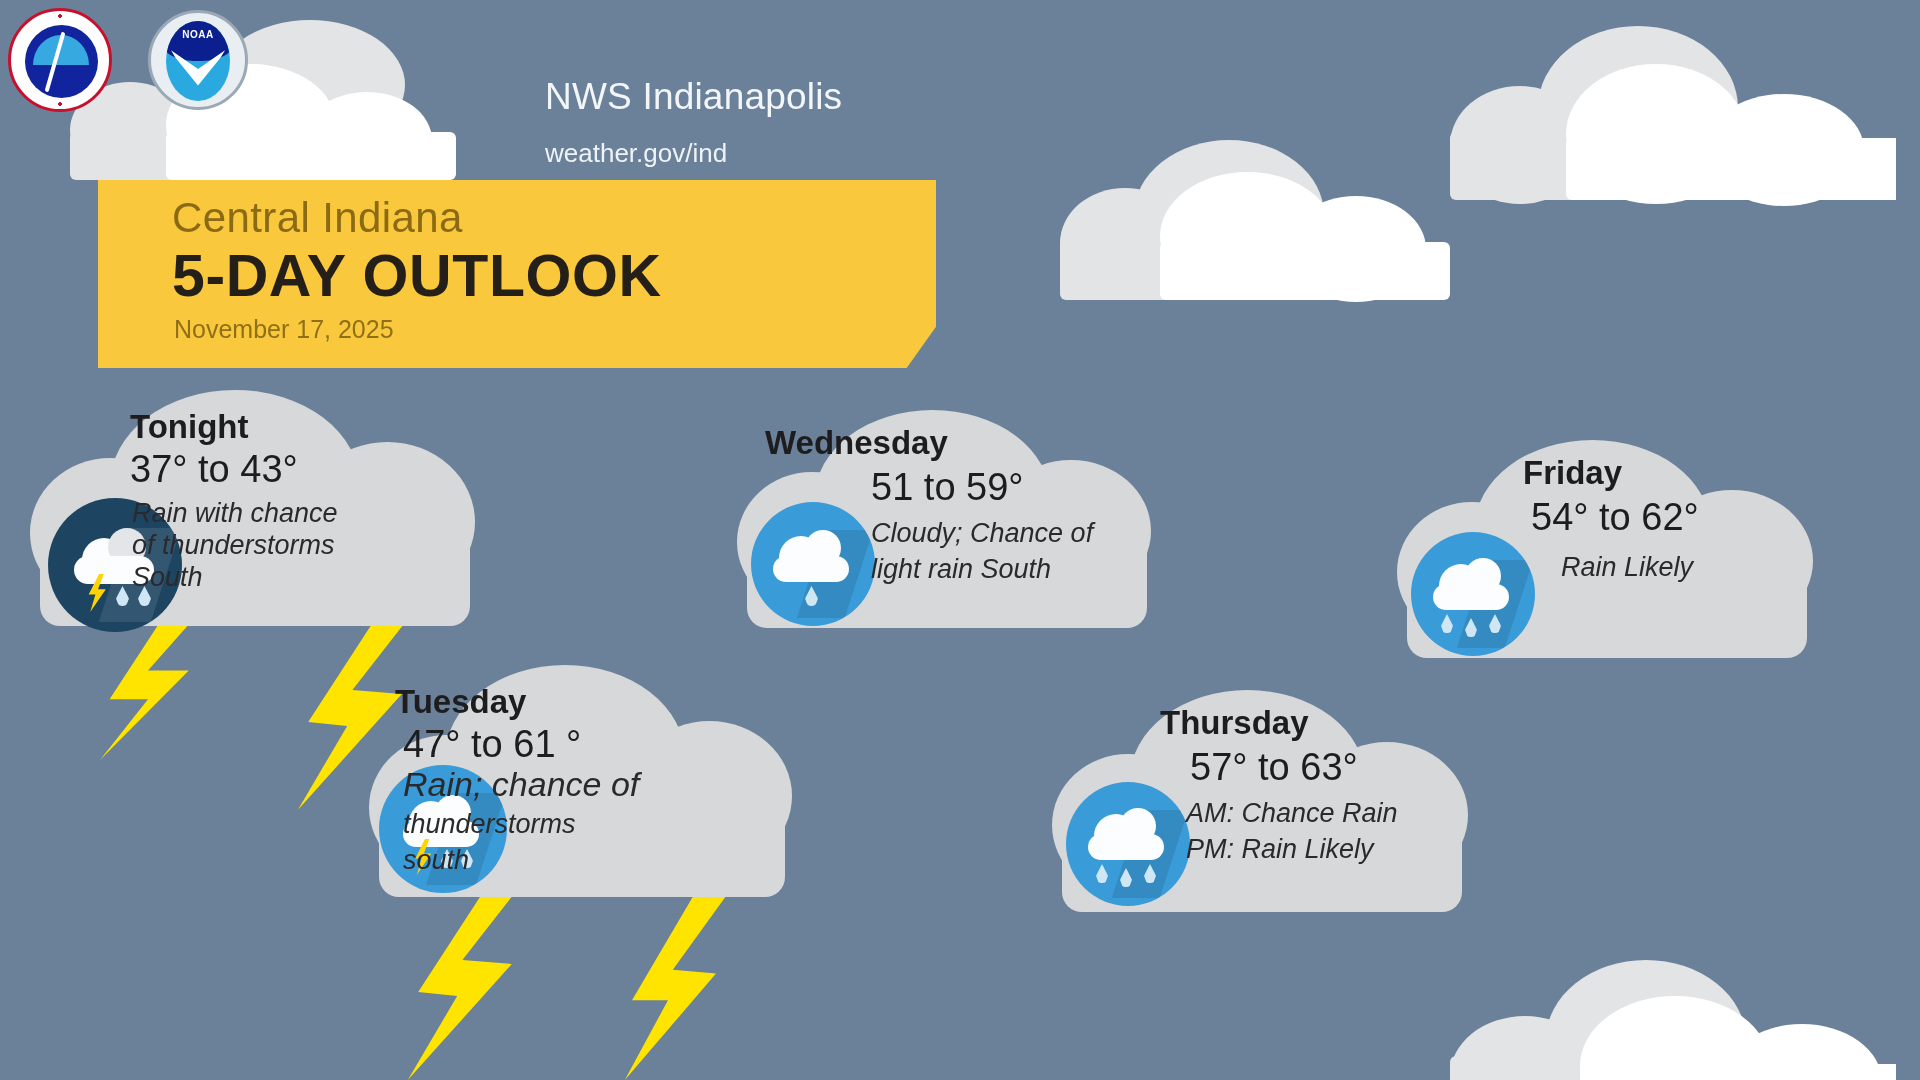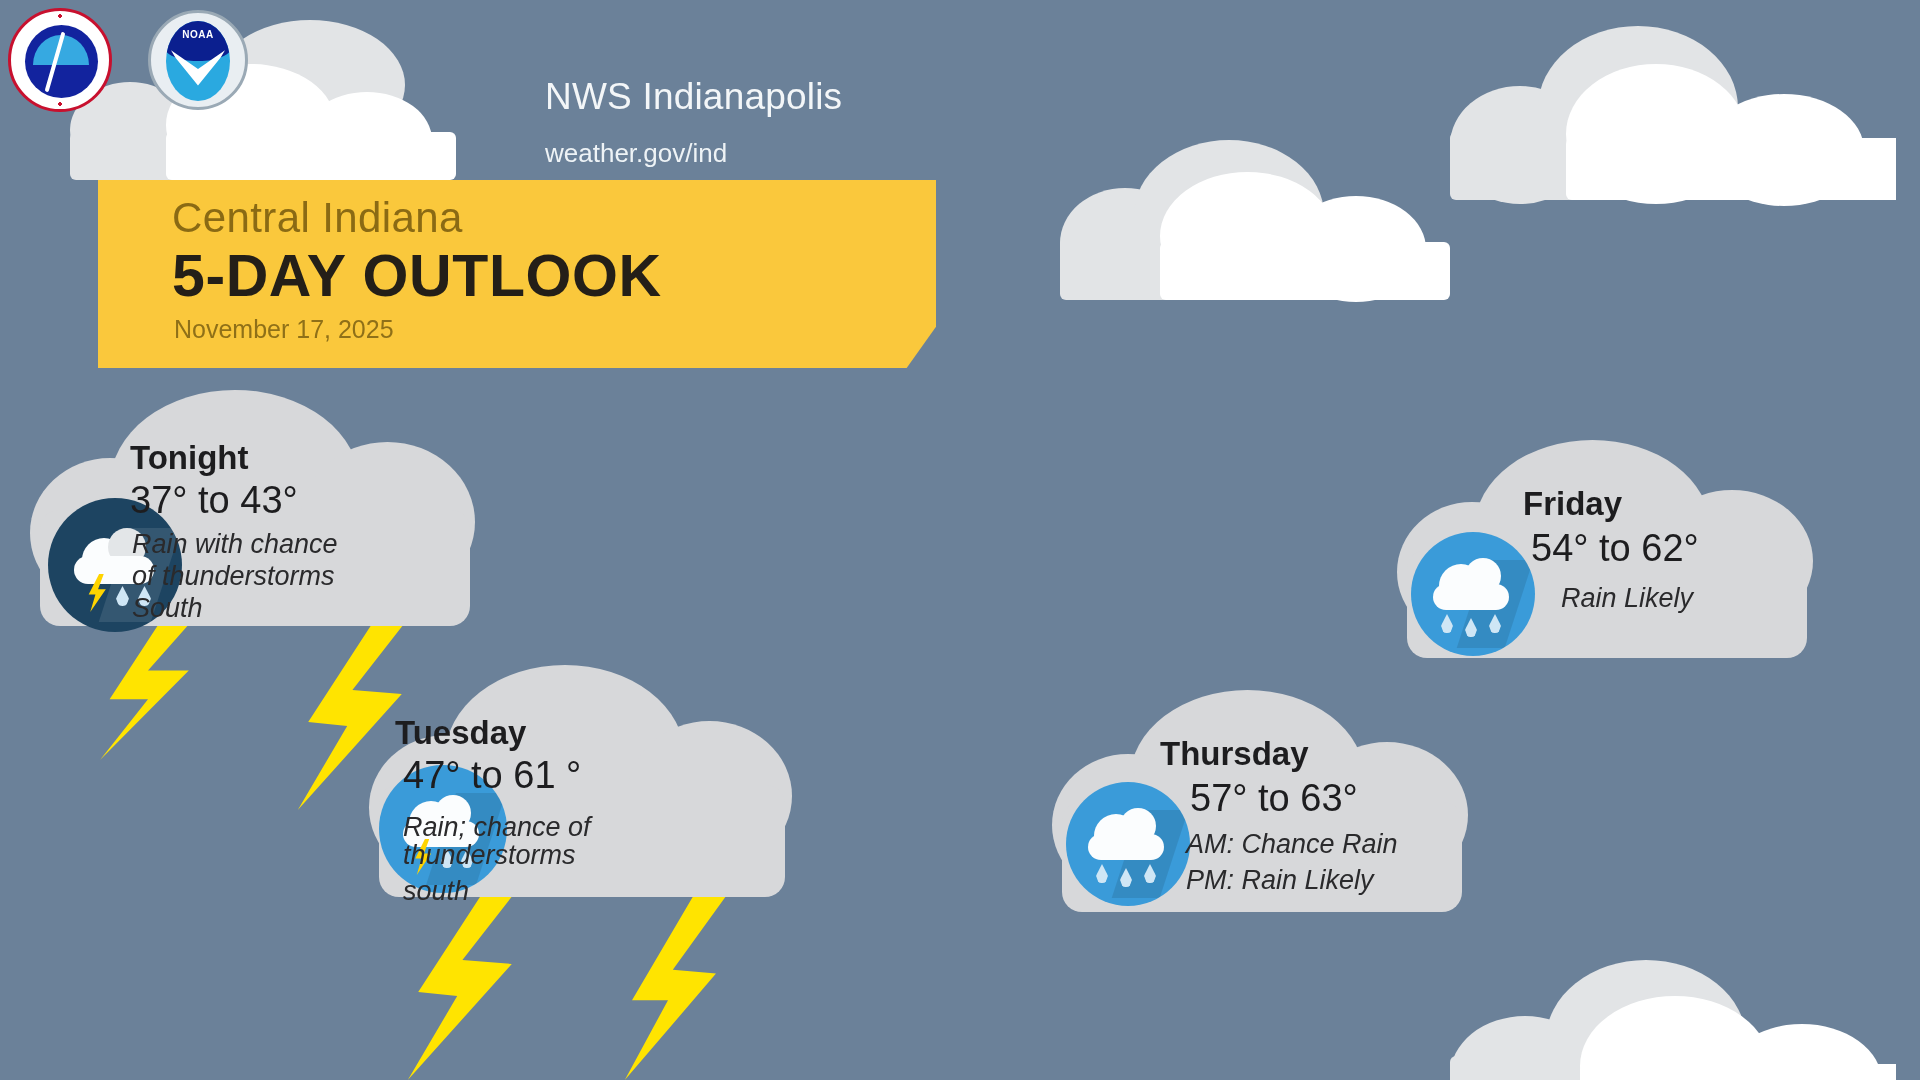--- a/index.html
+++ b/index.html
@@ -175,21 +175,21 @@
     background: #d7d8da;
     border-radius: 20px;
   }
 
   .panel .icon-badge {
     position: absolute;
     border-radius: 50%;
     overflow: hidden;
   }
 
-  .panel .p-text { position: absolute; margin-top: 31px; }
+  .panel .p-text { position: absolute; }
 
   .day-name {
     color: #1d1d1f;
     font-weight: bold;
     white-space: nowrap;
   }
   .day-temp {
     color: #1d1d1f;
     white-space: nowrap;
   }
@@ -345,25 +345,48 @@
         <div class="ic-cloud" style="left:56px; top:30px; width:36px; height:36px;"></div>
         <div class="ic-cloud-base" style="left:24px; top:56px; width:76px; height:26px;"></div>
         <div class="bolt" style="left:32px; top:74px; width:24px; height:36px;"></div>
         <div class="drop" style="left:62px; top:84px; width:12px; height:19px;"></div>
         <div class="drop" style="left:82px; top:84px; width:12px; height:19px;"></div>
       </div>
     </div>
 
     <div class="p-text day-name" style="left:30px; top:18px; font-size:33px;">Tuesday</div>
     <div class="p-text day-temp" style="left:38px; top:58px; font-size:38px;">47° to 61 °</div>
-    <div class="p-text day-desc" style="left:38px; top:116px; font-size:27px;">Rain; chance of</div>
+    <div class="p-text day-desc" style="left:38px; top:100px; font-size:34px;">Rain; chance of</div>
     <div class="p-text day-desc" style="left:38px; top:144px; font-size:27px;">thunderstorms</div>
     <div class="p-text day-desc" style="left:38px; top:180px; font-size:27px;">south</div>
   </div>
 
+  <div class="panel" style="left:735px; top:410px; width:430px; height:240px;">
+    <div class="cloud-shape" style="width:430px; height:240px;">
+      <div class="lobe" style="left:80px;  top:0px;   width:235px; height:175px;"></div>
+      <div class="lobe" style="left:256px; top:50px;  width:160px; height:142px;"></div>
+      <div class="lobe" style="left:2px;   top:62px;  width:150px; height:140px;"></div>
+      <div class="slab" style="left:12px;  top:110px; width:400px; height:108px;"></div>
+    </div>
+
+    <div class="icon-badge" style="left:16px; top:92px; width:124px; height:124px; background:#3a9bd9;">
+      <div class="wicon">
+        <div class="shade" style="left:60px; top:28px; width:48px; height:88px; transform:skewX(-18deg);"></div>
+        <div class="ic-cloud" style="left:28px; top:34px; width:44px; height:44px;"></div>
+        <div class="ic-cloud" style="left:54px; top:28px; width:36px; height:36px;"></div>
+        <div class="ic-cloud-base" style="left:22px; top:54px; width:76px; height:26px;"></div>
+        <div class="drop" style="left:54px; top:84px; width:13px; height:20px;"></div>
+      </div>
+    </div>
+
+    <div class="p-text day-name" style="left:30px; top:14px; font-size:33px;">Wednesday</div>
+    <div class="p-text day-temp" style="left:136px; top:56px; font-size:38px;">51 to 59°</div>
+    <div class="p-text day-desc" style="left:136px; top:108px; font-size:27px;">Cloudy; Chance of</div>
+    <div class="p-text day-desc" style="left:136px; top:144px; font-size:27px;">light rain South</div>
+  </div>
 
   <div class="panel" style="left:1050px; top:690px; width:430px; height:250px;">
     <div class="cloud-shape" style="width:430px; height:250px;">
       <div class="lobe" style="left:80px;  top:0px;   width:235px; height:178px;"></div>
       <div class="lobe" style="left:256px; top:52px;  width:162px; height:146px;"></div>
       <div class="lobe" style="left:2px;   top:64px;  width:152px; height:142px;"></div>
       <div class="slab" style="left:12px;  top:112px; width:400px; height:110px;"></div>
     </div>
 
     <div class="icon-badge" style="left:16px; top:92px; width:124px; height:124px; background:#3a9bd9;">

